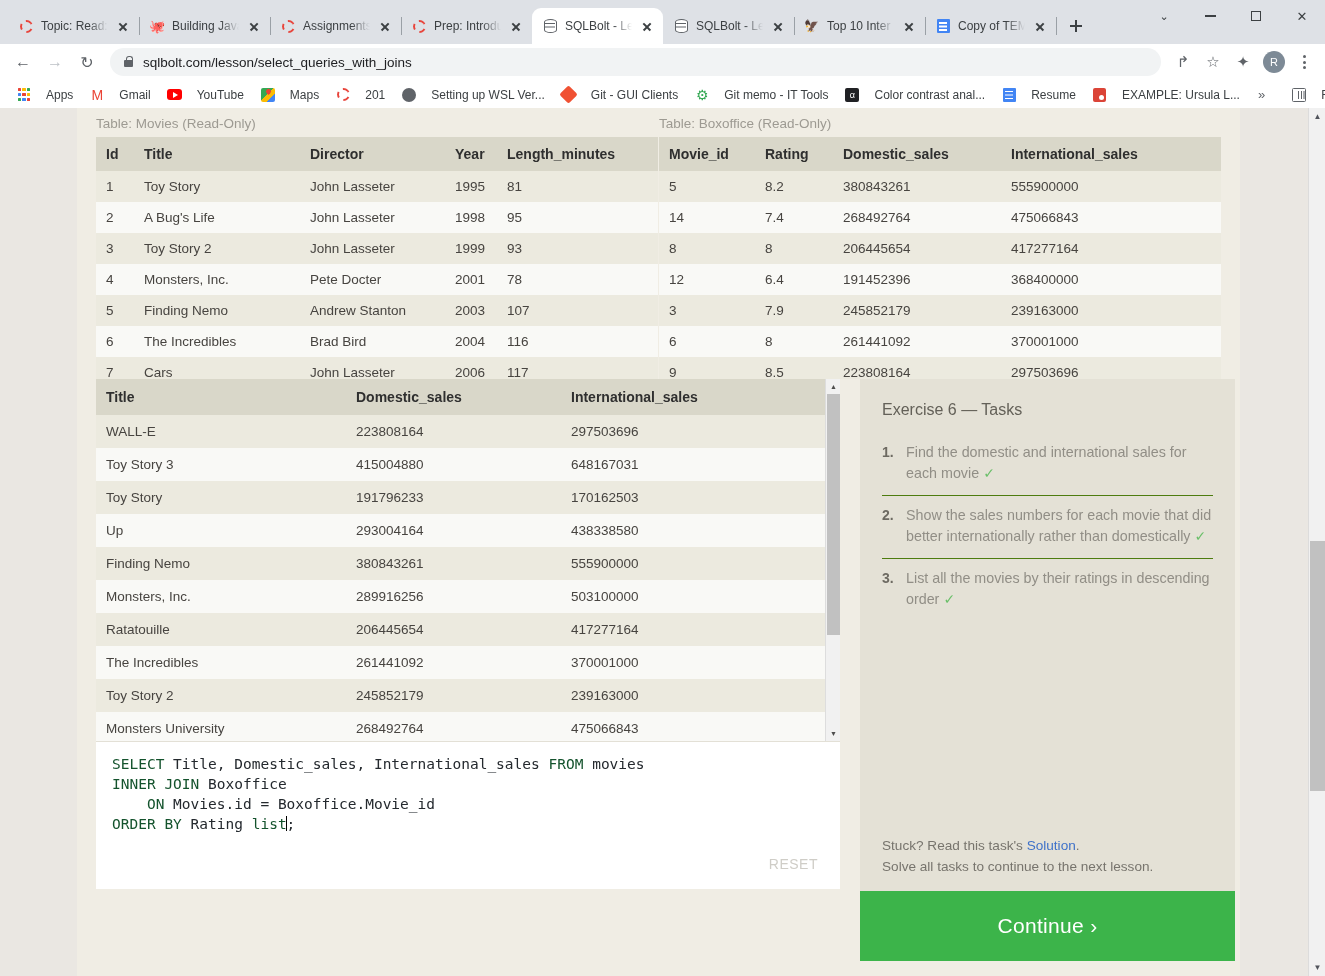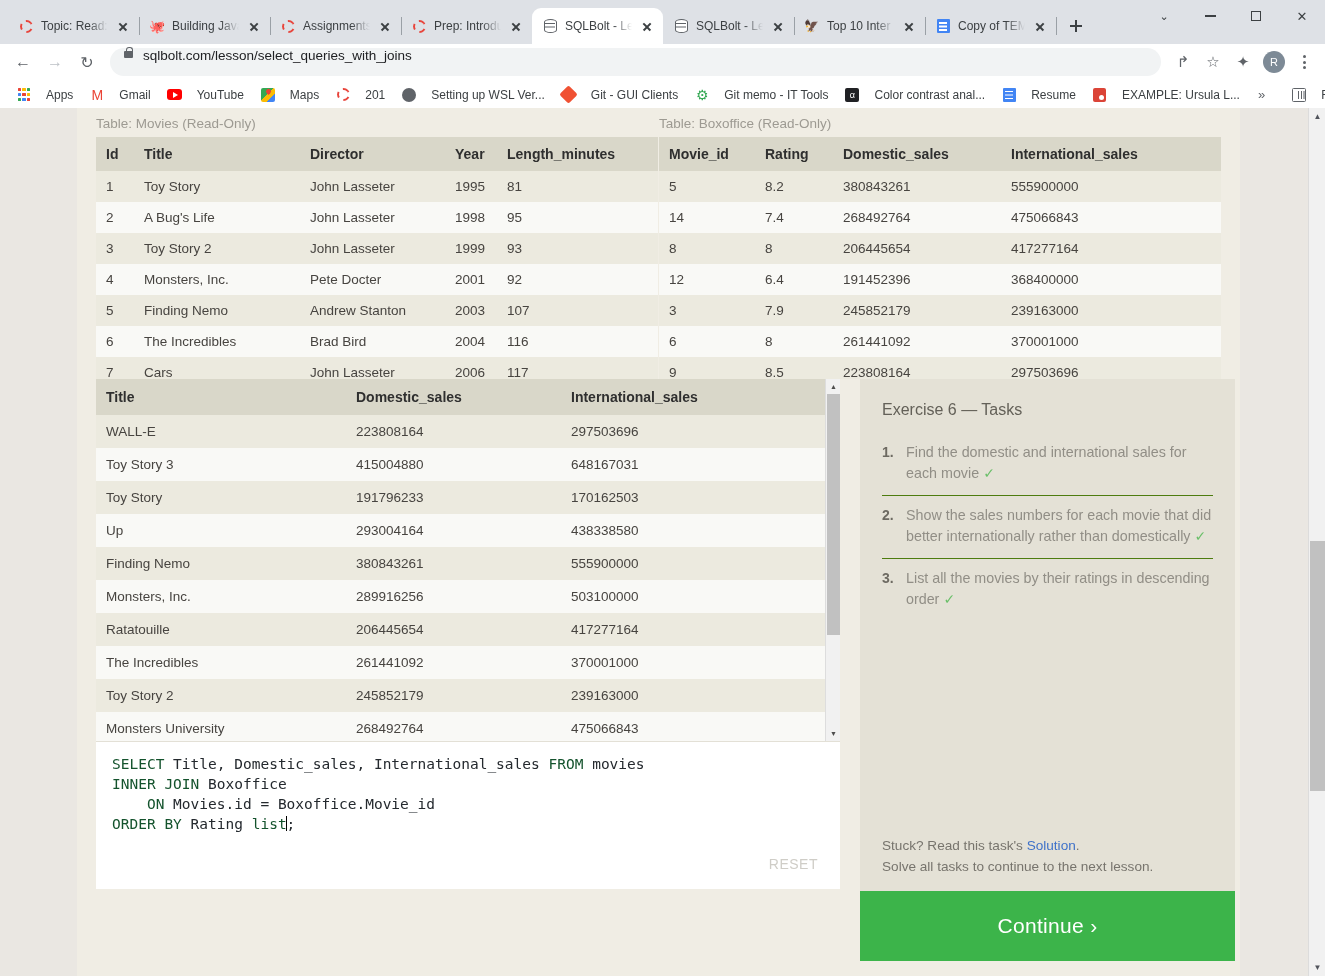--- a/index.html
+++ b/index.html
@@ -102,21 +102,21 @@
     padding: 0 8px; gap: 2px;
   }
   .navbtn {
     width: 30px; height: 30px; display: flex; align-items: center;
     justify-content: center; color: #5f6368; font-size: 16px;
     border-radius: 50%; flex: 0 0 30px;
   }
   .navbtn.disabled { color: #bdc1c6; }
   .omnibox {
     flex: 1; height: 28px; background: #f1f3f4; border-radius: 14px;
-    display: flex; align-items: flex-start; padding: 0 14px; gap: 10px;
+    display: flex; align-items: center; padding: 0 14px; gap: 10px;
     margin: 0 6px;
   }
   .lock {
     width: 9px; height: 7px; background: #5f6368; position: relative;
     border-radius: 1px; flex: 0 0 9px; margin-top: 3px;
   }
   .lock::before {
     content: ""; position: absolute; left: 1.8px; top: -4px; width: 5.4px;
     height: 5px; border: 1.4px solid #5f6368; border-bottom: none;
     border-radius: 3px 3px 0 0;
@@ -547,21 +547,21 @@
                   <td>Toy Story 2</td>
                   <td>John Lasseter</td>
                   <td>1999</td>
                   <td>93</td>
                 </tr>
                 <tr class="even">
                   <td>4</td>
                   <td>Monsters, Inc.</td>
                   <td>Pete Docter</td>
                   <td>2001</td>
-                  <td>92</td>
+                  <td>78</td>
                 </tr>
                 <tr class="odd">
                   <td>5</td>
                   <td>Finding Nemo</td>
                   <td>Andrew Stanton</td>
                   <td>2003</td>
                   <td>107</td>
                 </tr>
                 <tr class="even">
                   <td>6</td>

